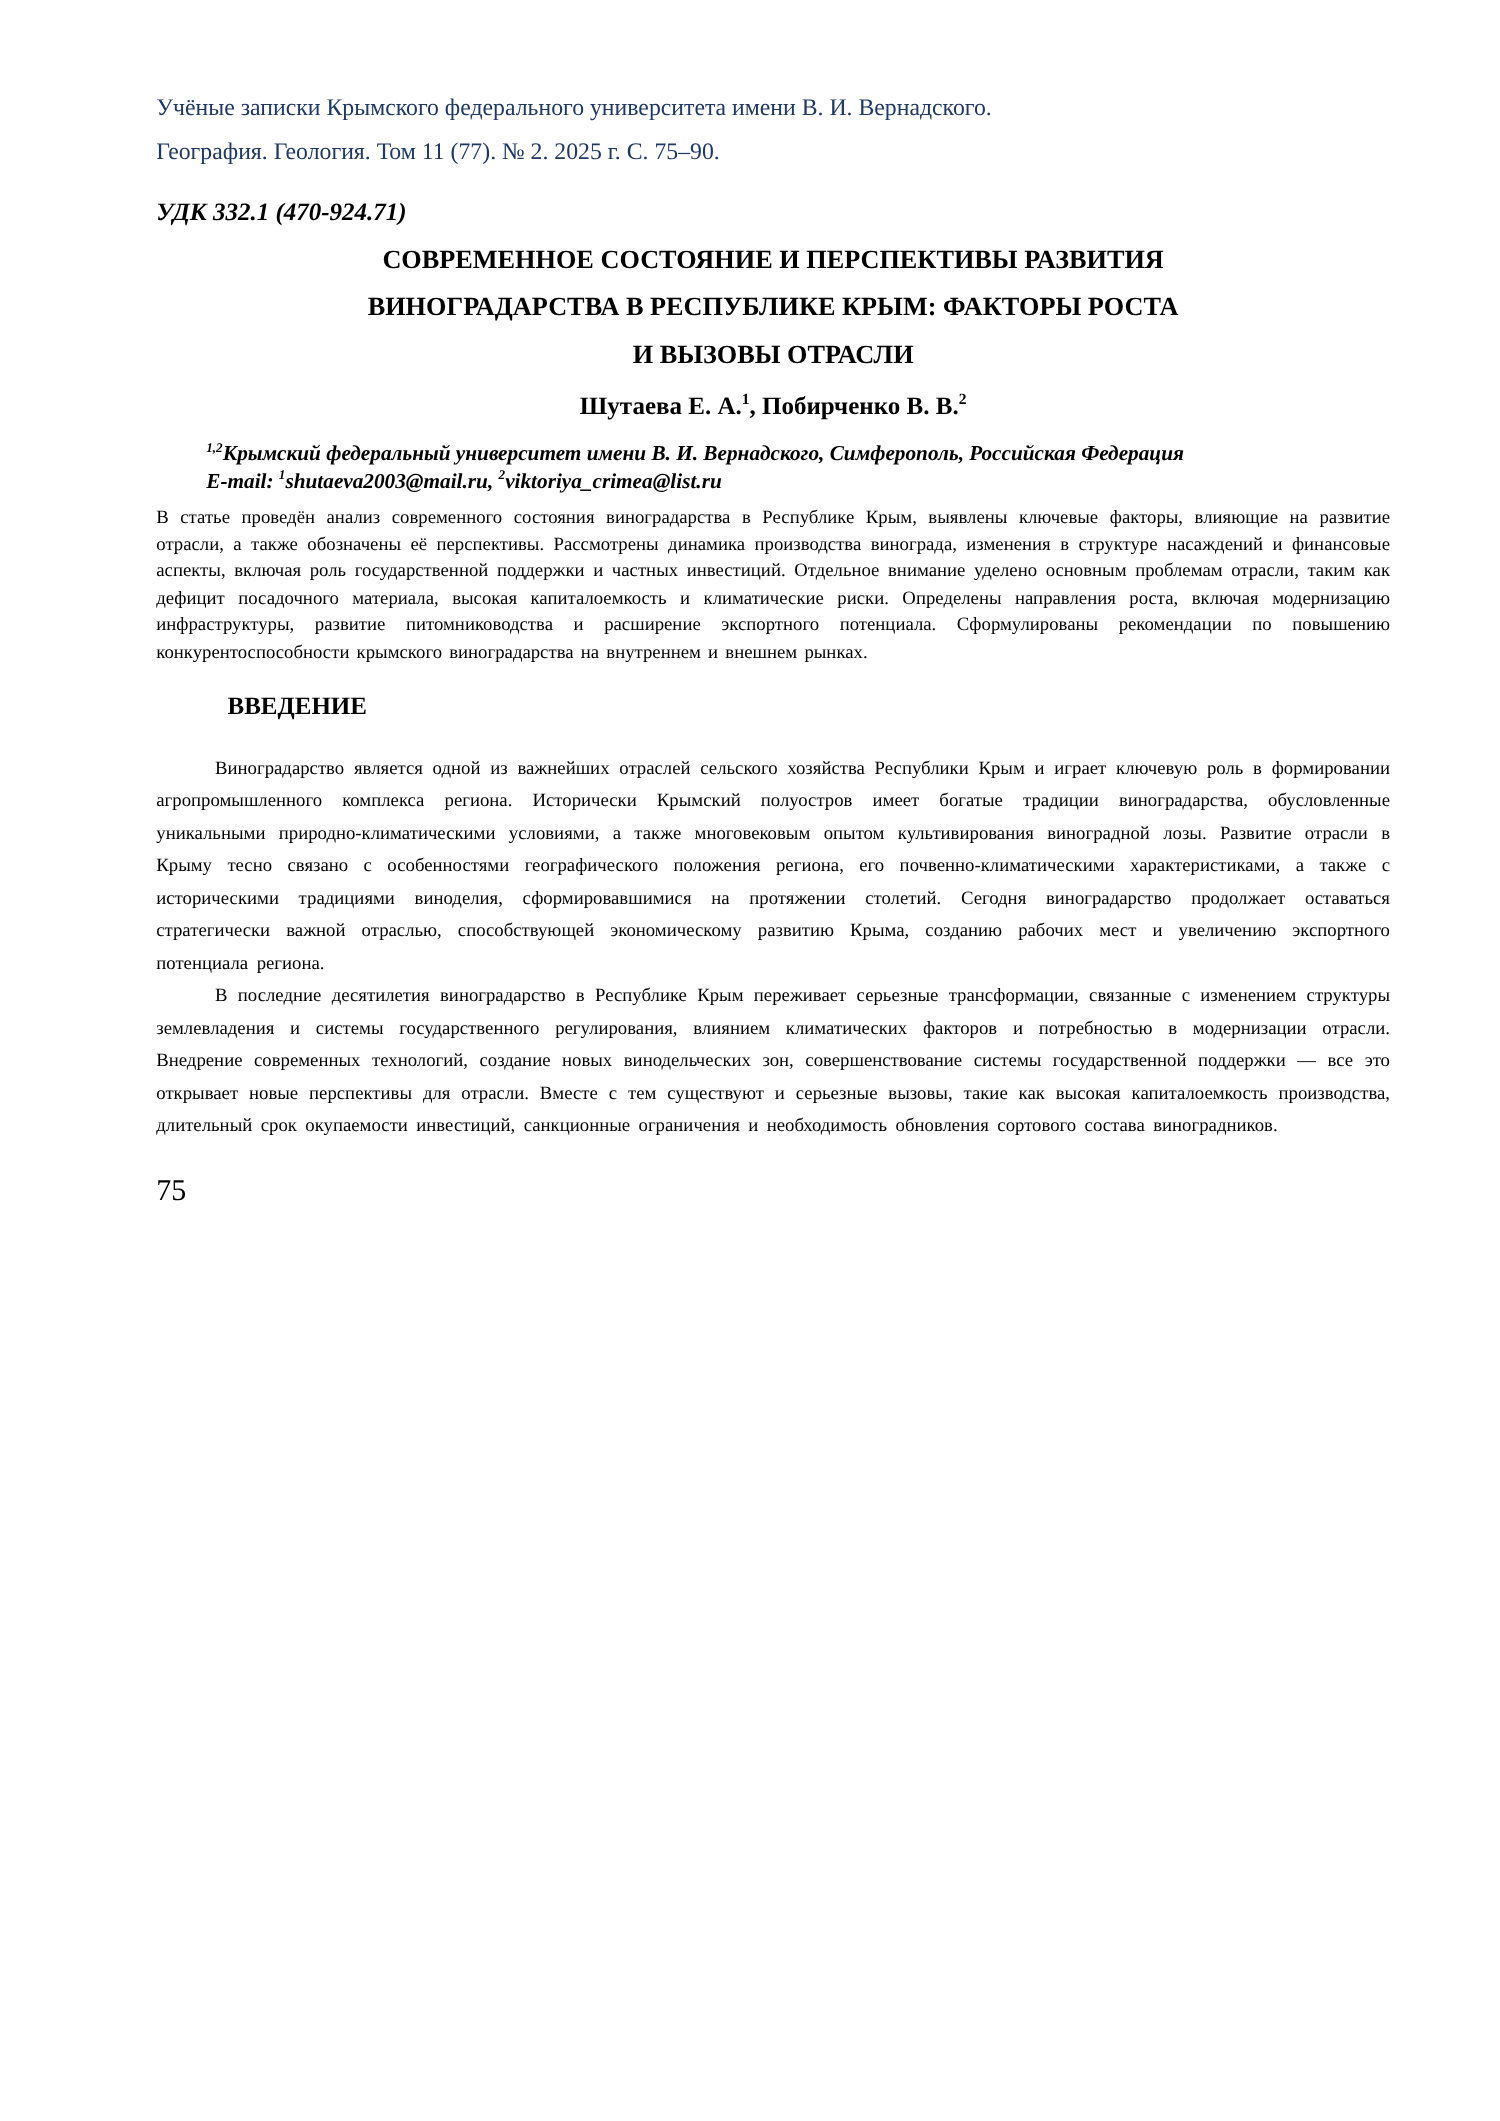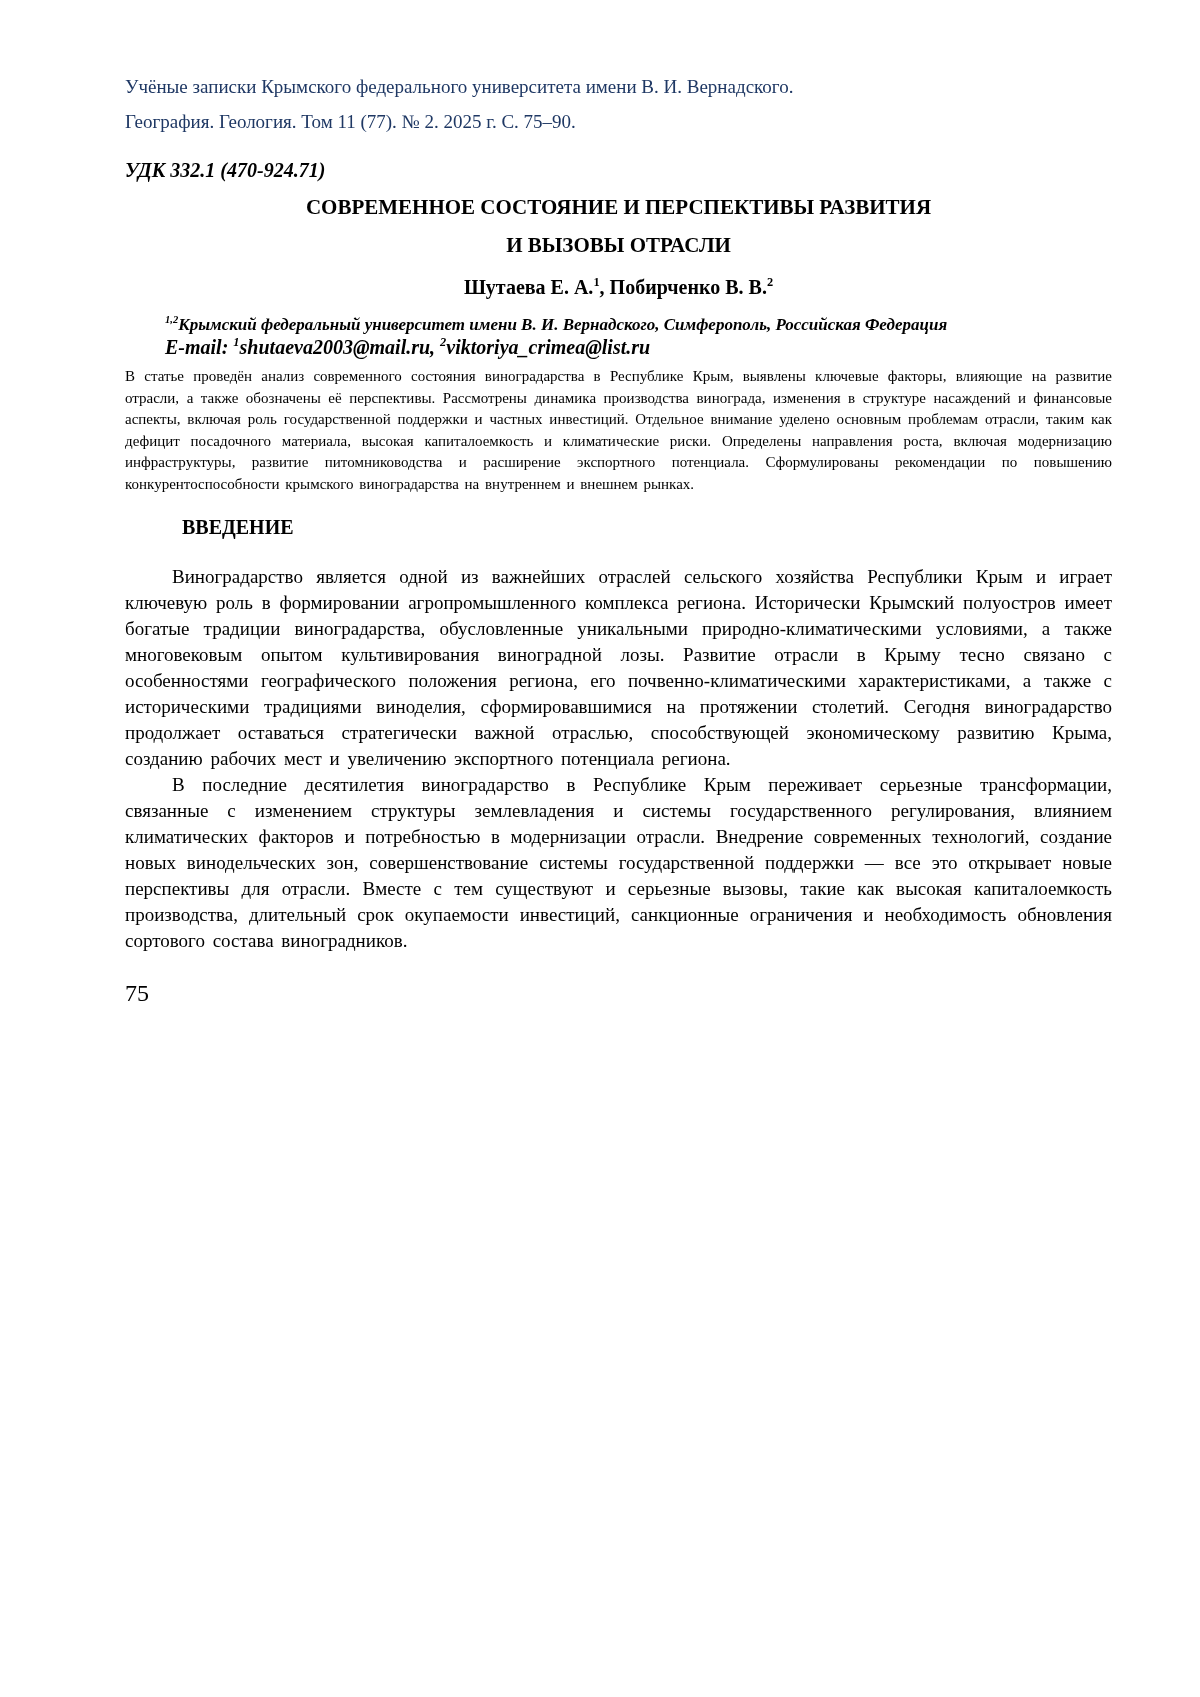--- a/index.html
+++ b/index.html
@@ -61,21 +61,21 @@
     margin-top: 13px;
     font-size: 17px;
     font-weight: bold;
     font-style: italic;
     line-height: 22px;
   }
   .affiliation .indent-line {
     text-indent: 40px;
   }
   .email-line {
-    font-size: 20px;
+    font-size: 17px;
     font-weight: bold;
     line-height: 22px;
     text-indent: 40px;
     margin: 0;
   }
   .abstract-block {
     margin-top: 8px;
     font-size: 15px;
     line-height: 21.6px;
     text-align: justify;
@@ -90,21 +90,21 @@
   }
   .section-heading {
     margin-top: 19px;
     padding-left: 57px;
     font-size: 20px;
     font-weight: bold;
     line-height: 24px;
   }
   .body-block {
     margin-top: 25px;
-    font-size: 19px;
+    font-size: 15px;
     line-height: 26px;
     text-align: justify;
     word-spacing: 3px;
   }
   .body-block p {
     margin: 0;
     text-indent: 47px;
   }
   .page-number {
     margin-top: 28px;
@@ -118,20 +118,21 @@
 
 <div class="page">
 
   <p class="journal-line">Учёные записки Крымского федерального университета имени В. И. Вернадского.</p>
   <p class="journal-line">География. Геология. Том 11 (77). № 2. 2025 г. С. 75–90.</p>
 
   <div class="udc">УДК 332.1 (470-924.71)</div>
 
   <div class="title-block">
     <p class="title-line">СОВРЕМЕННОЕ СОСТОЯНИЕ И ПЕРСПЕКТИВЫ РАЗВИТИЯ</p>
+    <p class="title-line">ВИНОГРАДАРСТВА В РЕСПУБЛИКЕ КРЫМ: ФАКТОРЫ РОСТА</p>
     <p class="title-line">И ВЫЗОВЫ ОТРАСЛИ</p>
   </div>
 
   <div class="authors-line">
     <span>Шутаева Е. А.</span><sup>1</sup><span>, </span><span>Побирченко В. В.</span><sup>2</sup>
   </div>
 
   <div class="affiliation">
     <div class="indent-line"><sup>1,2</sup><span>Крымский федеральный университет имени В. И. Вернадского, Симферополь, Российская Федерация</span></div>
     <p class="email-line"><span>E-mail: </span><sup>1</sup><span>shutaeva2003@mail.ru</span><span>, </span><sup>2</sup><span>viktoriya_crimea@list.ru</span></p>

